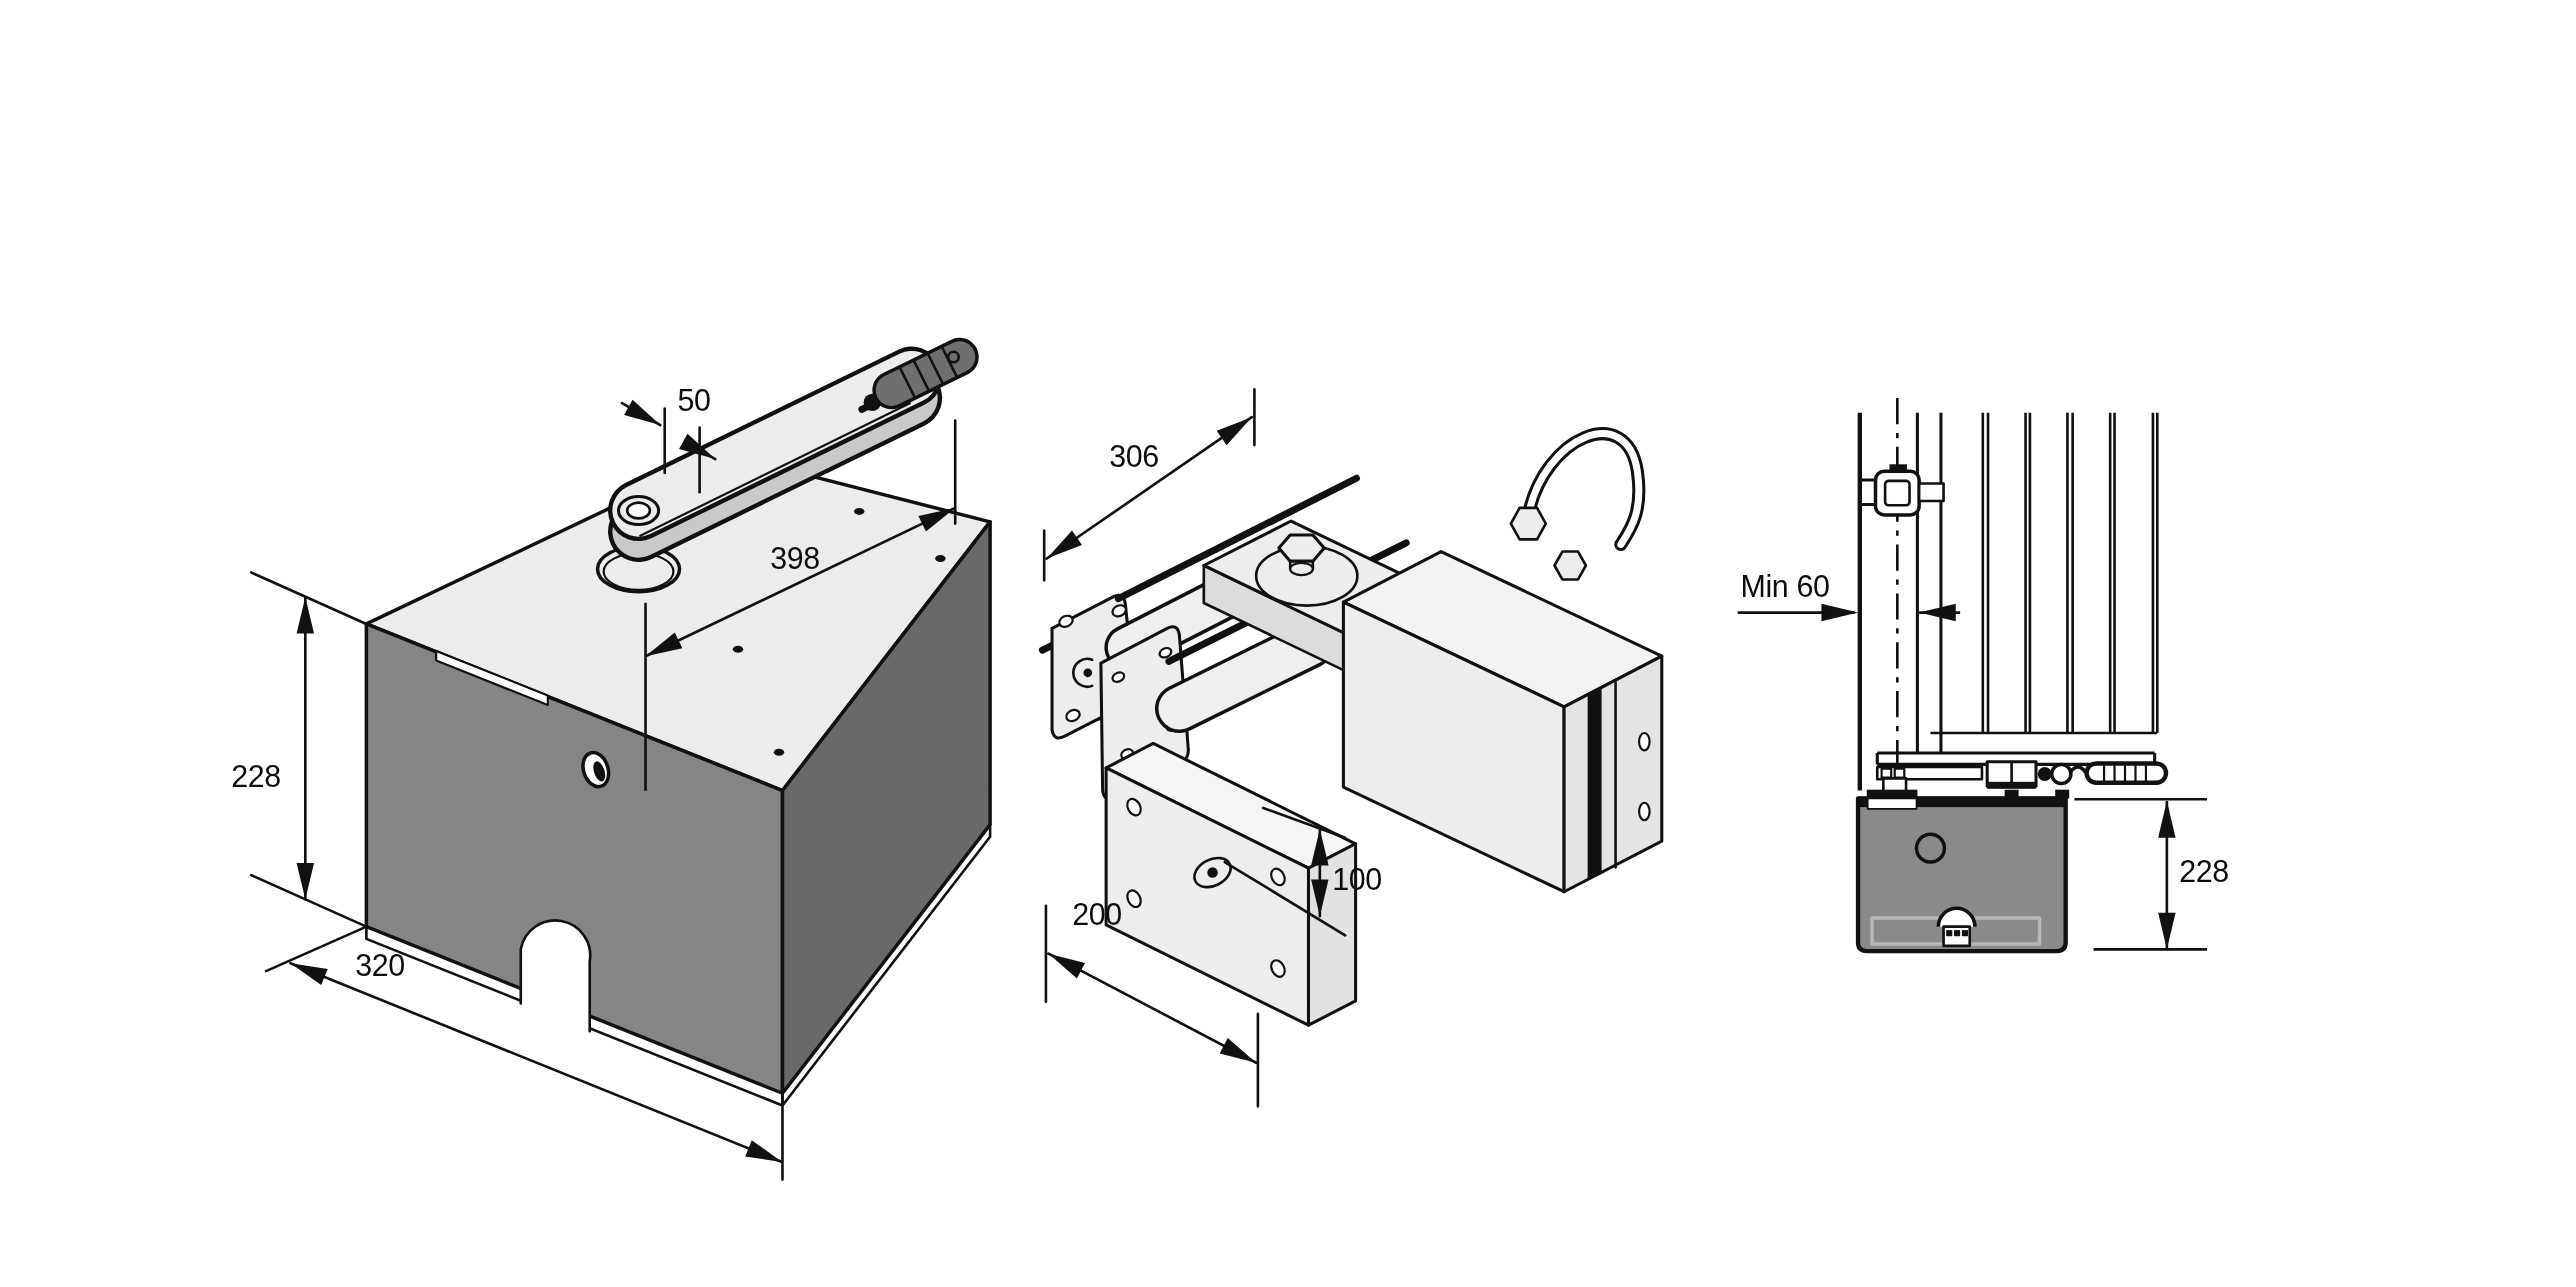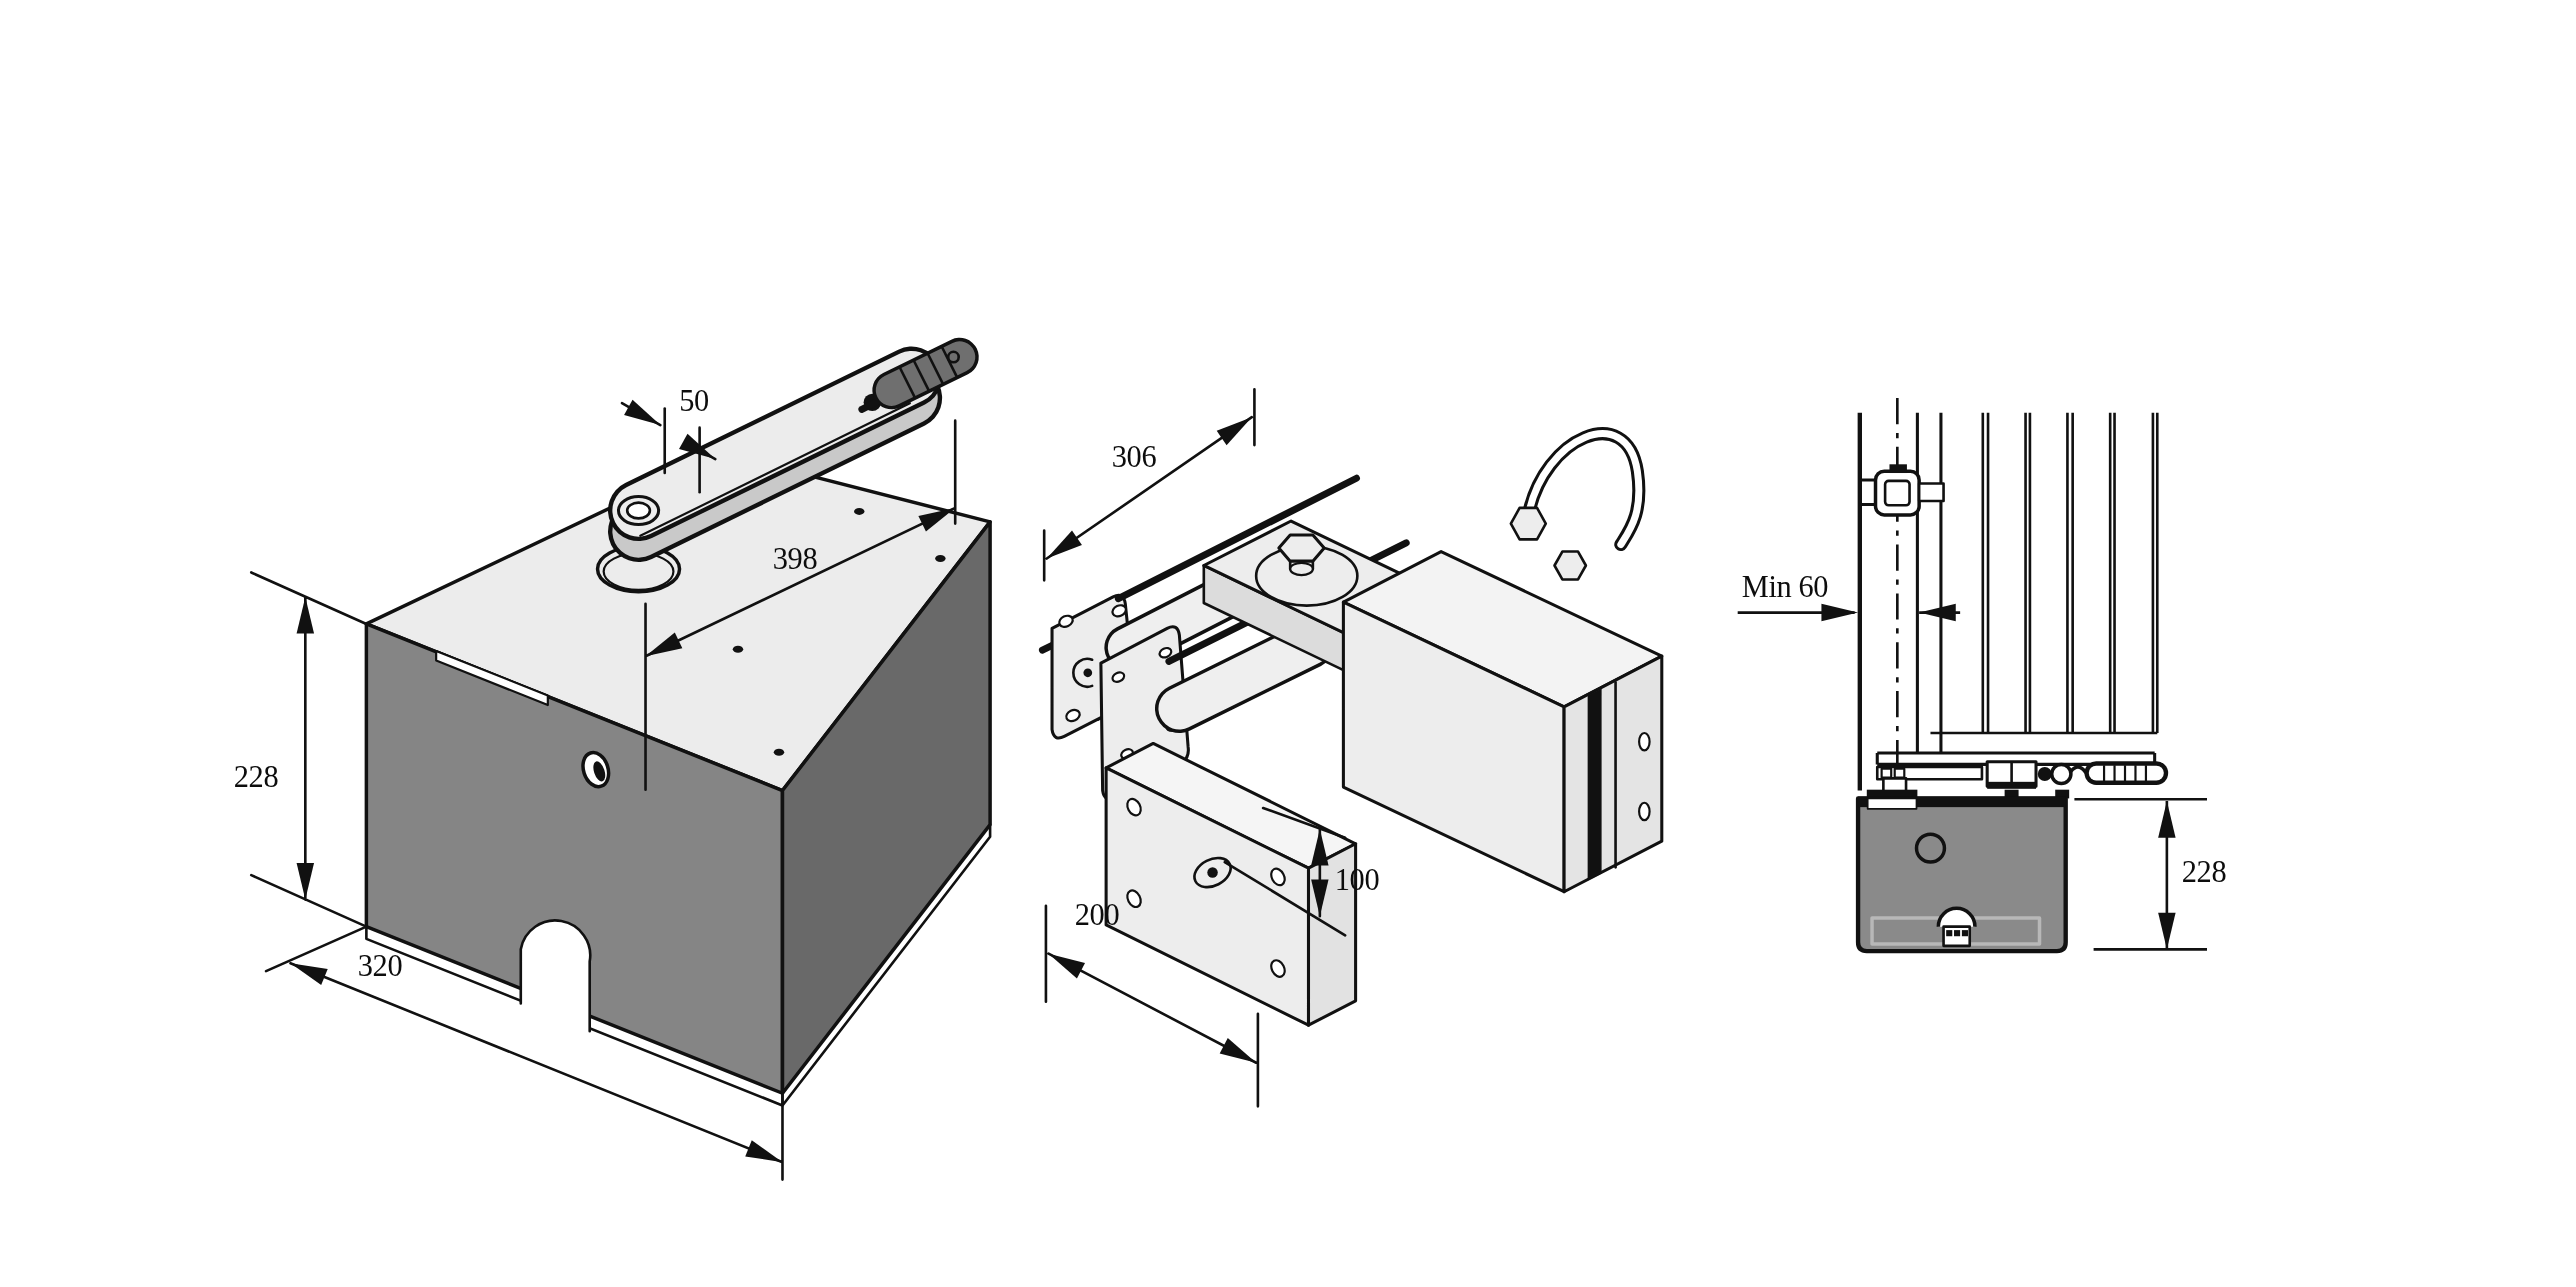--- a/index.html
+++ b/index.html
@@ -1,21 +1,21 @@
 <!DOCTYPE html>
 <html style="font-size:14px"><head>
 <meta charset="utf-8">
 <style>
   html,body{margin:0;padding:0;background:#ffffff;}
   .canvas{
     position:relative;
     width:2456px;height:1288px;
     background:#ffffff;
     overflow:hidden;
-    font-family:Liberation Serif, serif;
+    font-family:Liberation Sans, sans-serif;
     text-align:right;
   }
   .canvas svg{position:absolute;left:0;top:0;}
   .dim{
     position:absolute;
     transform:translate(-50%,-50%) scaleX(.95);
     font-size:32px;
     font-weight:400;
     color:#0d0d0d;
     white-space:nowrap;

